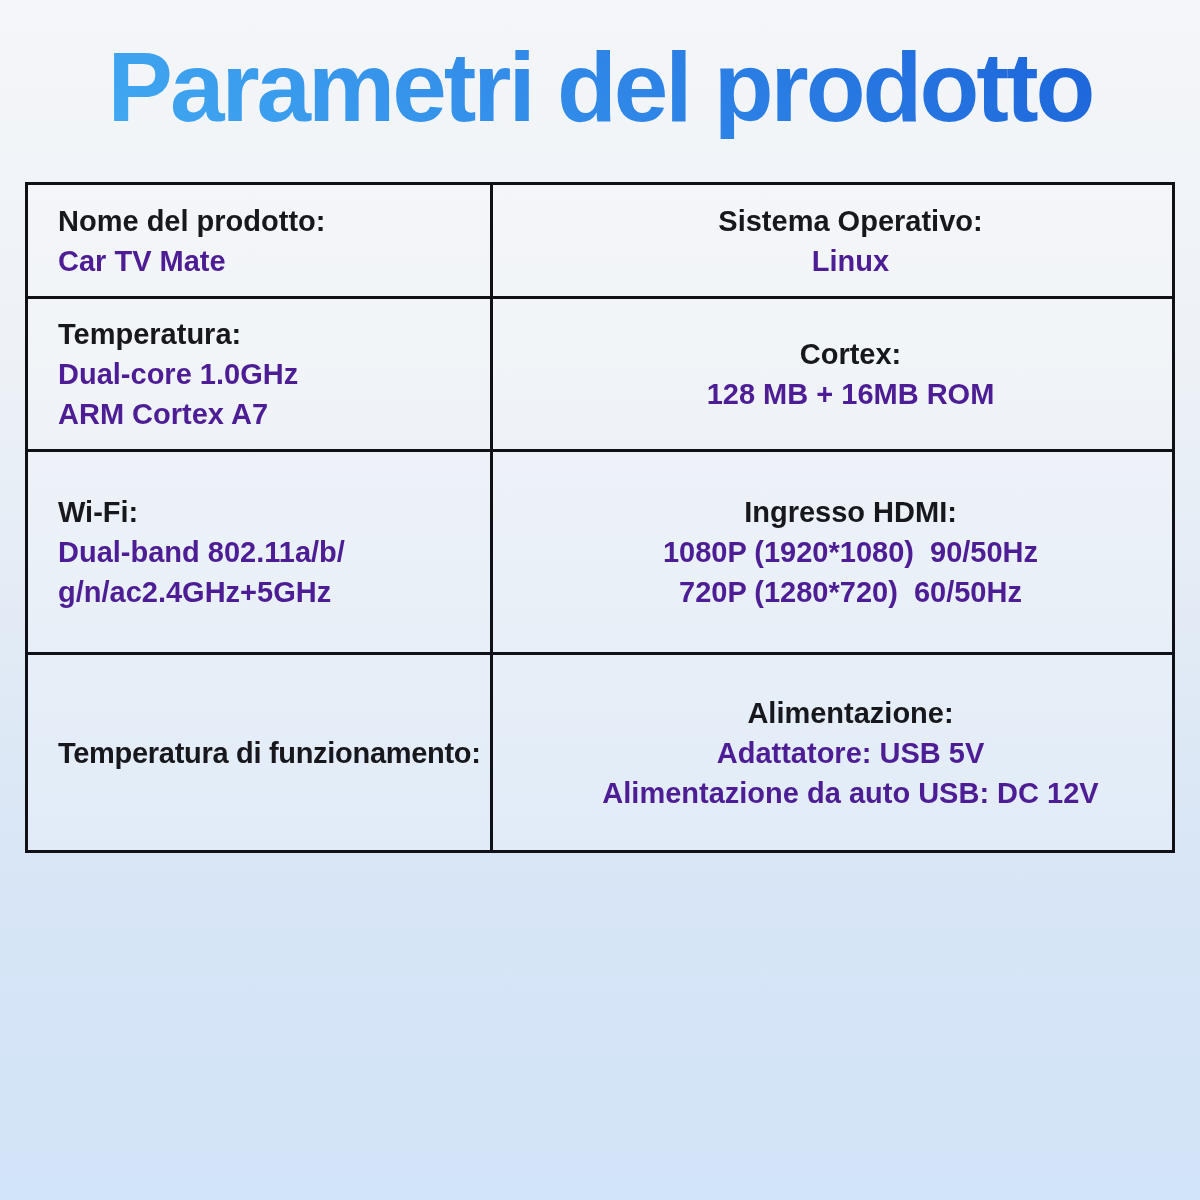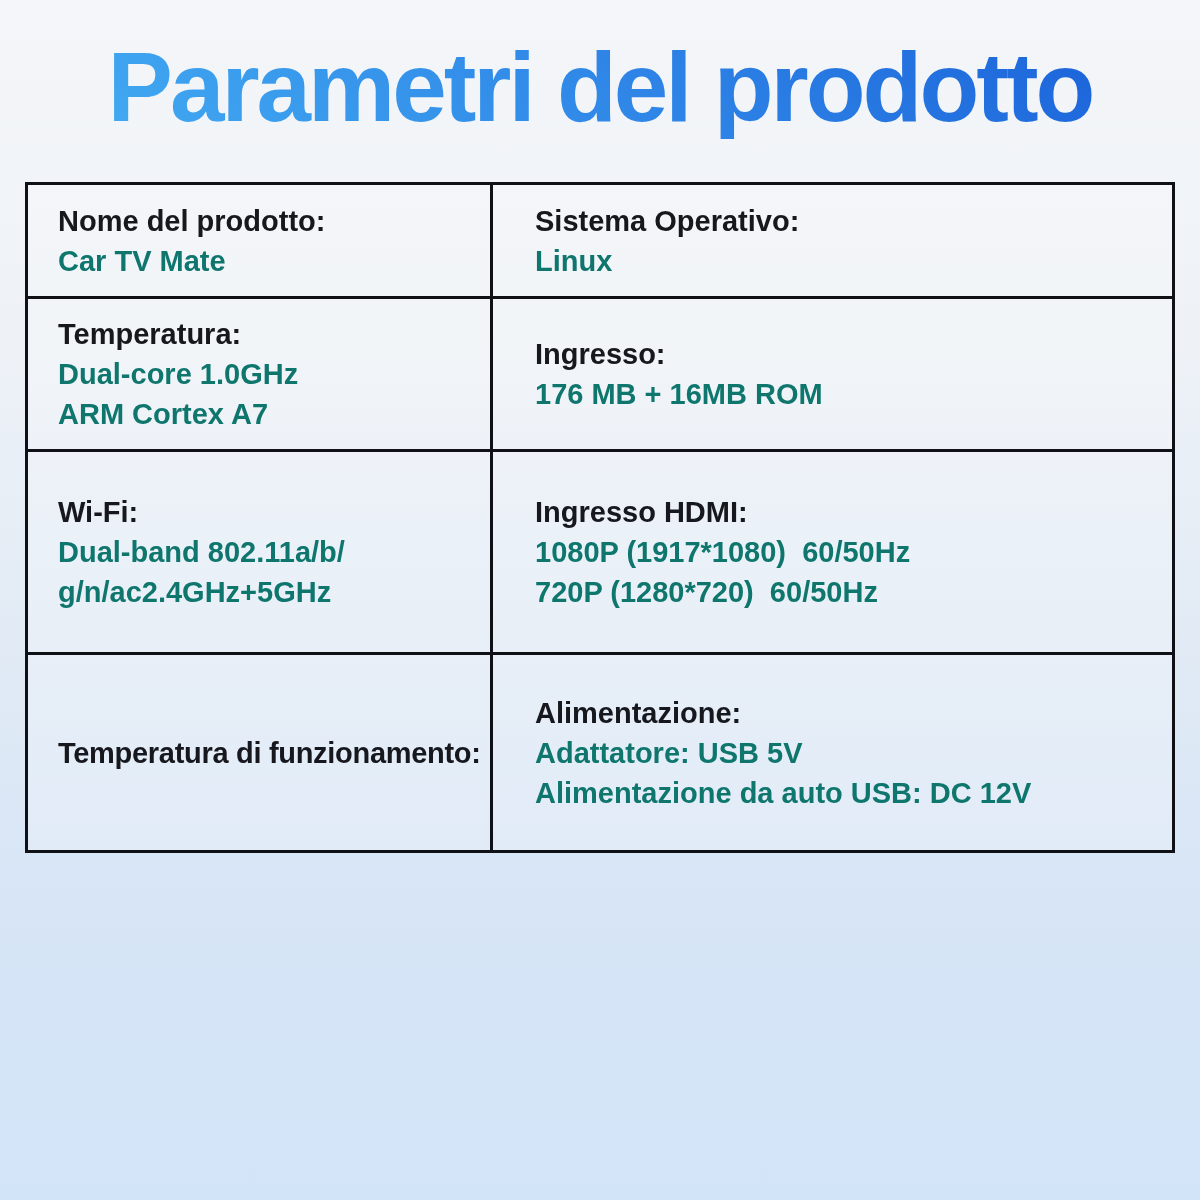--- a/index.html
+++ b/index.html
@@ -50,20 +50,21 @@
     display: flex;
     flex-direction: column;
     justify-content: center;
     padding: 10px 6px 10px 30px;
   }
   .cell.col-left {
     border-right: 3px solid #101116;
   }
   .cell.col-right {
     padding-left: 42px;
+    align-items: center;
   }
   .row-1 .cell, .row-2 .cell, .row-3 .cell {
     border-bottom: 3px solid #101116;
   }
   .row {
     display: contents;
   }
   .label {
     font-size: 29px;
     font-weight: 700;
@@ -71,21 +72,21 @@
     line-height: 40px;
     white-space: pre;
   }
   .label.small {
     font-size: 29px;
     letter-spacing: -0.3px;
   }
   .line {
     font-size: 29px;
     font-weight: 700;
-    color: #0f766e;
+    color: #4c1d95;
     line-height: 40px;
     white-space: pre;
   }
 </style>
 </head>
 <body>
 
 <h1 class="title">Parametri del prodotto</h1>
 
 <div class="spec-table">
@@ -101,34 +102,34 @@
     </div>
   </div>
 
   <div class="row row-2">
     <div class="cell col-left">
       <div class="label">Temperatura:</div>
       <div class="line">Dual-core 1.0GHz</div>
       <div class="line">ARM Cortex A7</div>
     </div>
     <div class="cell col-right">
-      <div class="label">Ingresso:</div>
-      <div class="line">176 MB + 16MB ROM</div>
+      <div class="label">Cortex:</div>
+      <div class="line">128 MB + 16MB ROM</div>
     </div>
   </div>
 
   <div class="row row-3">
     <div class="cell col-left">
       <div class="label">Wi-Fi:</div>
       <div class="line">Dual-band 802.11a/b/</div>
       <div class="line">g/n/ac2.4GHz+5GHz</div>
     </div>
     <div class="cell col-right">
       <div class="label">Ingresso HDMI:</div>
-      <div class="line">1080P (1917*1080)  60/50Hz</div>
+      <div class="line">1080P (1920*1080)  90/50Hz</div>
       <div class="line">720P (1280*720)  60/50Hz</div>
     </div>
   </div>
 
   <div class="row row-4">
     <div class="cell col-left">
       <div class="label small">Temperatura di funzionamento:</div>
     </div>
     <div class="cell col-right">
       <div class="label">Alimentazione:</div>

